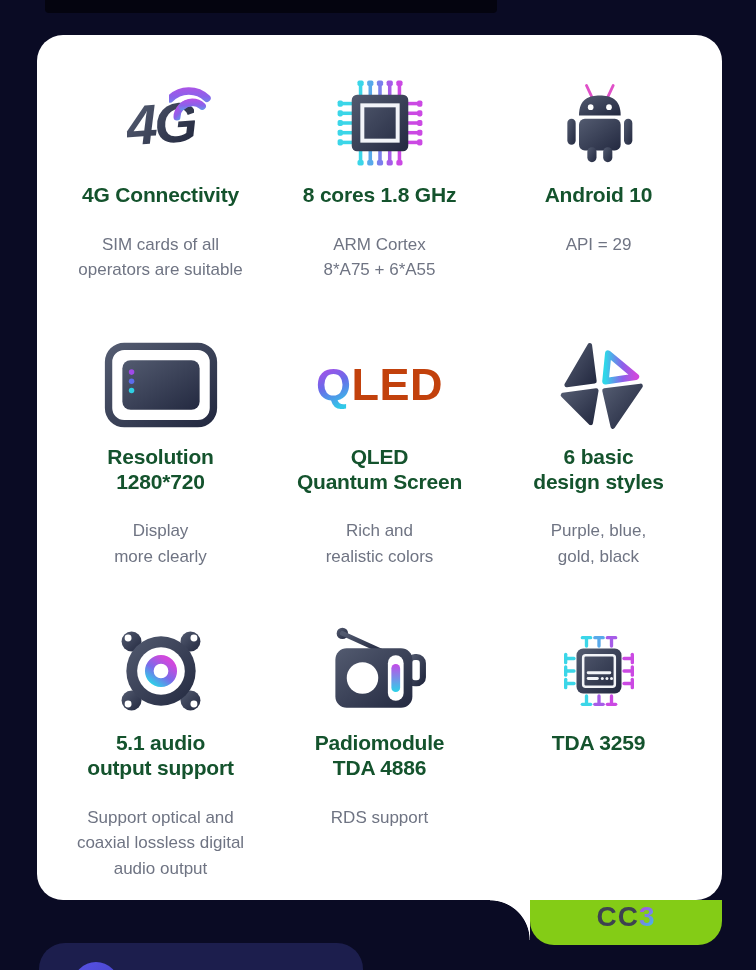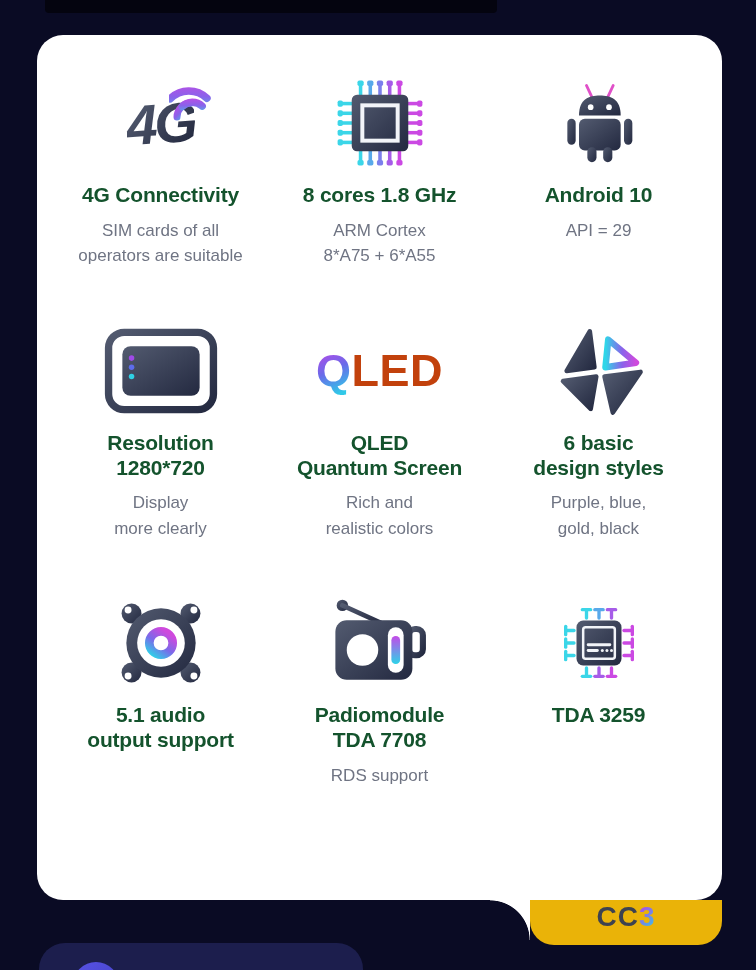--- a/index.html
+++ b/index.html
@@ -14,21 +14,21 @@
     background:#ffffff;border-radius:26px;
   }
   .grid{display:grid;grid-template-columns:repeat(3,1fr);row-gap:50px;padding:36px 14px 0;}
   .cell{display:flex;flex-direction:column;align-items:center;text-align:center;}
   .icon-box{height:104px;display:flex;align-items:center;justify-content:center;margin-bottom:8px;}
   .title{
     color:#14532d;font-size:21px;font-weight:bold;line-height:1.18;
     white-space:pre-line;letter-spacing:-0.2px;
   }
   .subtitle{
-    color:#6f7483;font-size:17px;line-height:1.5;margin-top:10px;white-space:pre-line;
+    color:#6f7483;font-size:17px;line-height:1.5;margin-top:24px;white-space:pre-line;
   }
   
   .fourg{position:relative;display:inline-block;}
   .fourg-text{
     font-size:56px;font-weight:800;font-style:italic;letter-spacing:-3px;
     background:linear-gradient(135deg,#565e73 10%,#262c42 85%);
     -webkit-background-clip:text;background-clip:text;color:transparent;
     display:inline-block;transform:rotate(-4deg);
   }
   .fourg-arcs{position:absolute;right:-26px;top:-12px;}
@@ -39,21 +39,21 @@
     -webkit-background-clip:text;background-clip:text;color:transparent;
   }
   .qled-led{color:#c2410c;}
   
   .fillet{
     position:absolute;left:490px;top:900px;width:40px;height:40px;
     background:radial-gradient(circle 40px at 0% 100%, #0a0b24 98%, #ffffff 100%);
   }
   .brand-tab{
     position:absolute;left:530px;top:900px;width:192px;height:45px;
-    background:#eab308;border-radius:0 0 24px 24px;
+    background:#84cc16;border-radius:0 0 24px 24px;
     display:flex;align-items:center;justify-content:center;padding-bottom:12px;box-sizing:border-box;
   }
   .brand{font-size:28px;font-weight:800;letter-spacing:1px;}
   .brand-cc{color:#3d4250;}
   .brand-3{
     background:linear-gradient(135deg,#b04ae4 15%,#35c8e8 90%);
     -webkit-background-clip:text;background-clip:text;color:transparent;
   }
   
   .next-card{
@@ -275,36 +275,39 @@
           <circle cx="98" cy="22" r="4" fill="#ffffff"></circle>
           <circle cx="22" cy="98" r="4" fill="#ffffff"></circle>
           <circle cx="98" cy="98" r="4" fill="#ffffff"></circle>
           <circle cx="60" cy="60" r="40" fill="url(#slate)"></circle>
           <circle cx="60" cy="60" r="27.5" fill="#ffffff"></circle>
           <circle cx="60" cy="60" r="13.5" fill="none" stroke="url(#donutGrad)" stroke-width="10"></circle>
         </svg>
       </div>
       <div class="title">5.1 audio
 output support</div>
+      <div class="subtitle">Support optical and
+coaxial lossless digital
+audio output</div>
     </div>
 
     <div class="cell">
       <div class="icon-box">
         <svg width="114" height="98" viewBox="0 0 130 112">
           <circle cx="22" cy="13" r="6.5" fill="url(#slate)"></circle>
           <path d="M22,13 L66,33" stroke="url(#slate)" stroke-width="5.5" stroke-linecap="round"></path>
           <rect x="98" y="40" width="16" height="30" rx="7" fill="none" stroke="url(#slate)" stroke-width="7"></rect>
           <rect x="14" y="30" width="88" height="68" rx="13" fill="url(#slate)"></rect>
           <circle cx="45" cy="64" r="18" fill="#ffffff"></circle>
           <rect x="74" y="38" width="18" height="52" rx="9" fill="#ffffff"></rect>
           <rect x="78" y="48" width="10" height="32" rx="5" fill="url(#vbarGrad)"></rect>
         </svg>
       </div>
       <div class="title">Padiomodule
-TDA 7708</div>
+TDA 4886</div>
       <div class="subtitle">RDS support</div>
     </div>
 
     <div class="cell">
       <div class="icon-box">
         <svg width="100" height="100" viewBox="0 0 120 120">
           <g stroke-width="4" stroke-linecap="round" fill="none">
             <g stroke="#3bd6e8">
                 <path d="M45,20 V30"></path>
                 <path d="M40,20 H50"></path>

